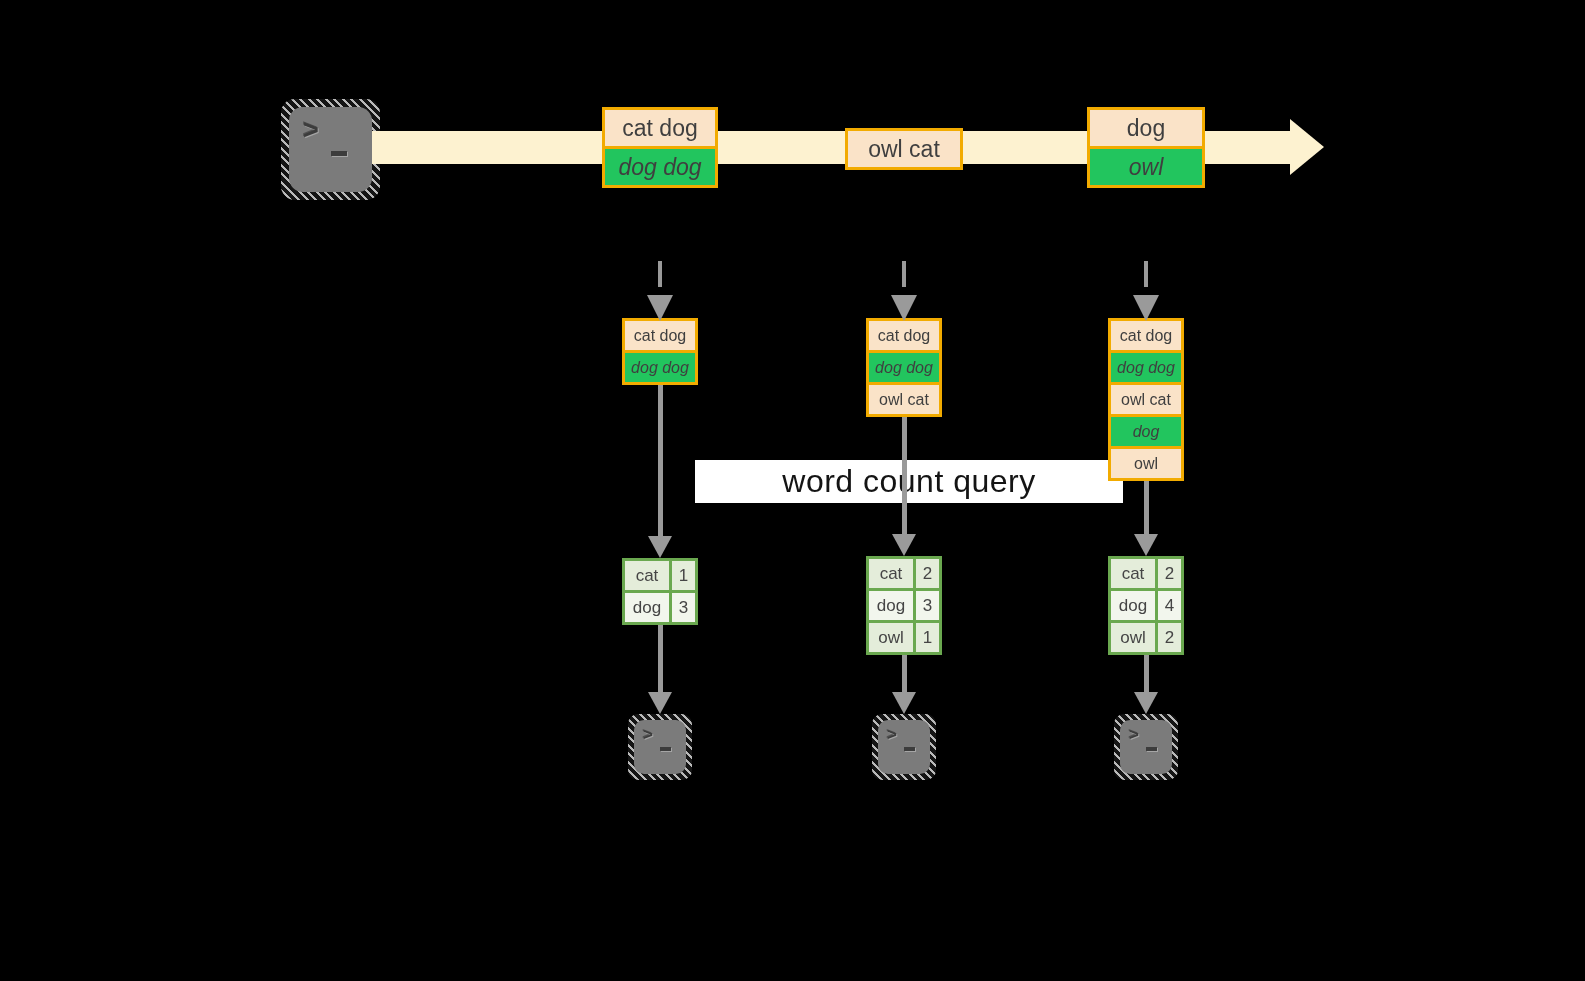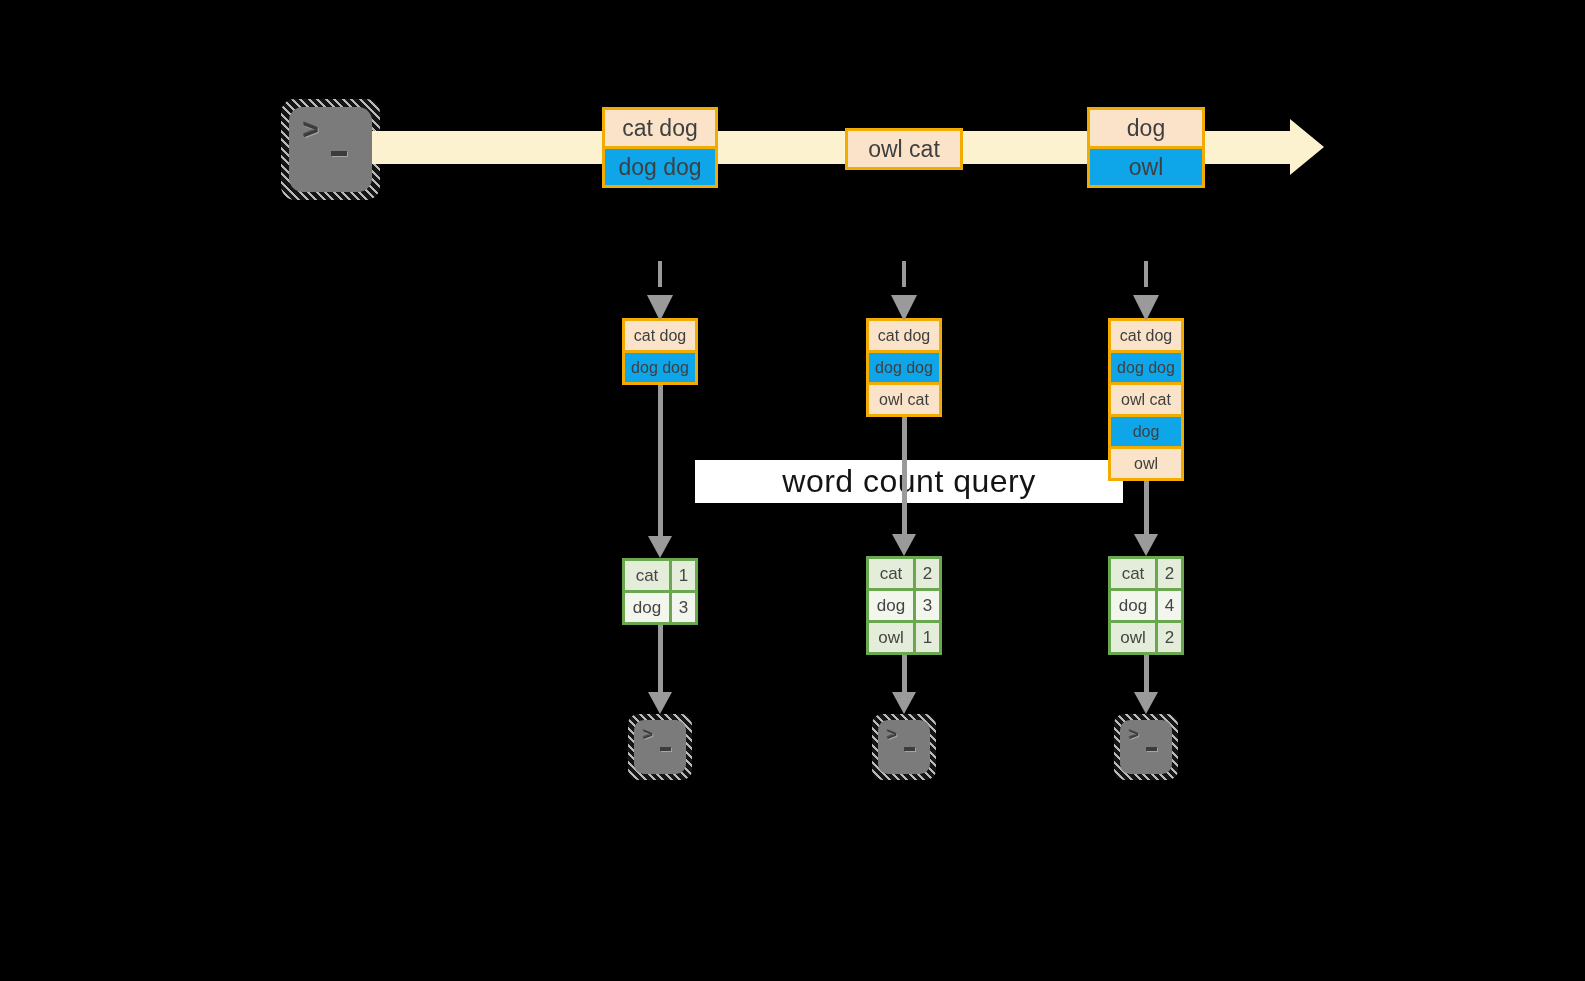--- a/index.html
+++ b/index.html
@@ -32,21 +32,21 @@
   }
   
   .gold-box{
     position:absolute;border:3px solid #f2ab00;box-sizing:border-box;z-index:2;
   }
   .evt-row{height:36px;line-height:36px;text-align:center;font-size:23px;color:#3f3f3f;}
   .evt-row + .evt-row{border-top:3px solid #f2ab00;}
   .state-row{height:29px;line-height:29px;text-align:center;font-size:16px;color:#3f3f3f;}
   .state-row + .state-row{border-top:3px solid #f2ab00;}
   .peach{background:#fae3c8;}
-  .cream{background:#0ea5e9;}
+  .cream{background:#22c55e;font-style:italic;}
   
   .v-line{position:absolute;background:#9a9a9a;z-index:3;}
   .v-head{
     position:absolute;width:0;height:0;z-index:3;
     border-left:12px solid transparent;border-right:12px solid transparent;
     border-top:22px solid #9a9a9a;
   }
   .v-head-big{
     position:absolute;width:0;height:0;z-index:3;
     border-left:13px solid transparent;border-right:13px solid transparent;

